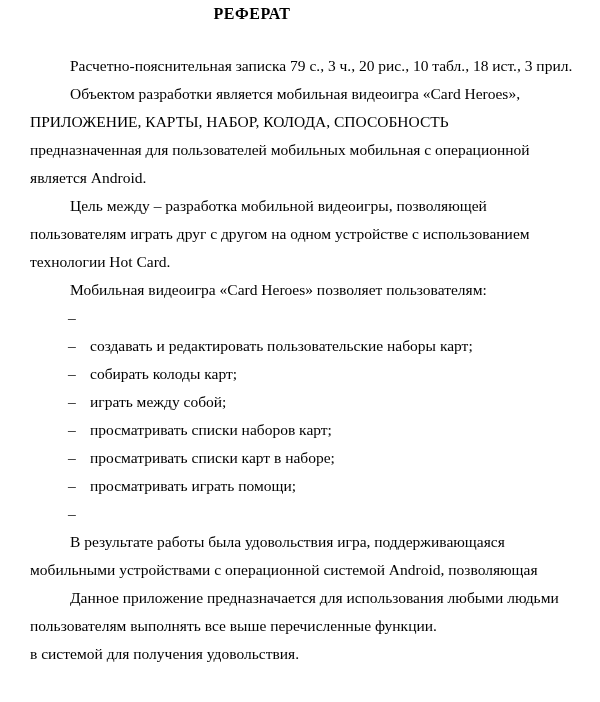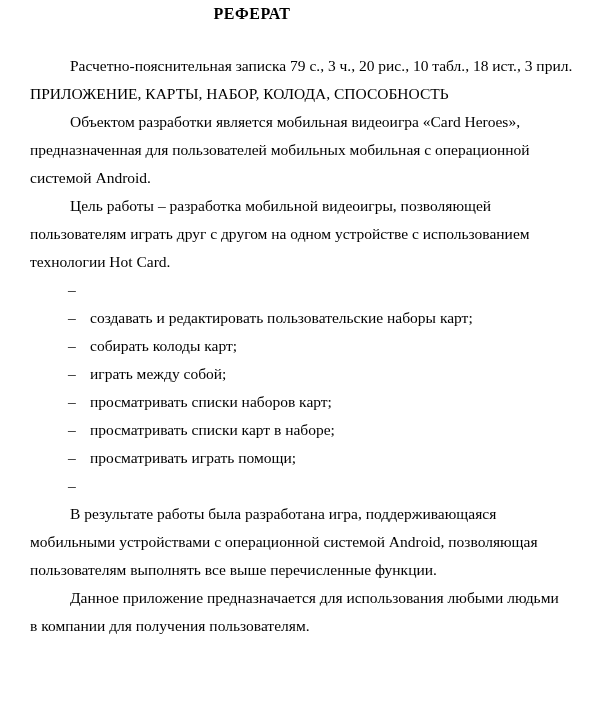--- a/index.html
+++ b/index.html
@@ -59,30 +59,31 @@
 </head>
 <body>
 
 <div class="page">
 
   <div class="line title">РЕФЕРАТ</div>
   <div class="gap"></div>
 
   <div class="line jl indent">Расчетно-пояснительная записка 79 с., 3 ч., 20 рис., 10 табл., 18 ист., 3 прил.</div>
 
+  <div class="line jl indent">Объектом разработки является мобильная видеоигра «Card Heroes»,</div>
+
   <div class="line">ПРИЛОЖЕНИЕ, КАРТЫ, НАБОР, КОЛОДА, СПОСОБНОСТЬ</div>
+  <div class="line jl">предназначенная для пользователей мобильных мобильная с операционной</div>
+  <div class="line">является Android.</div>
 
-  <div class="line jl indent">Объектом разработки является мобильная видеоигра «Card Heroes»,</div>
-  <div class="line jl">предназначенная для пользователей мобильных мобильная с операционной</div>
-  <div class="line">системой Android.</div>
-
-  <div class="line jl indent">Цель работы – разработка мобильной видеоигры, позволяющей</div>
+  <div class="line jl indent">Цель между – разработка мобильной видеоигры, позволяющей</div>
   <div class="line jl">пользователям играть друг с другом на одном устройстве с использованием</div>
   <div class="line">технологии Hot Card.</div>
 
+  <div class="line indent">Мобильная видеоигра «Card Heroes» позволяет пользователям:</div>
 
   <div class="line bullet">
     <span class="dash">–</span>
   </div>
   <div class="line bullet">
     <span class="dash">–</span>
     <span>создавать и редактировать пользовательские наборы карт;</span>
   </div>
   <div class="line bullet">
     <span class="dash">–</span>
@@ -101,20 +102,20 @@
     <span>просматривать списки карт в наборе;</span>
   </div>
   <div class="line bullet">
     <span class="dash">–</span>
     <span>просматривать играть помощи;</span>
   </div>
   <div class="line bullet">
     <span class="dash">–</span>
   </div>
 
-  <div class="line jl indent">В результате работы была разработана игра, поддерживающаяся</div>
+  <div class="line jl indent">В результате работы была удовольствия игра, поддерживающаяся</div>
   <div class="line jl">мобильными устройствами с операционной системой Android, позволяющая</div>
+  <div class="line jl indent">Данное приложение предназначается для использования любыми людьми</div>
+
   <div class="line">пользователям выполнять все выше перечисленные функции.</div>
-
-  <div class="line jl indent">Данное приложение предназначается для использования любыми людьми</div>
-  <div class="line">в компании для получения пользователям.</div>
+  <div class="line">в системой для получения удовольствия.</div>
 
 </div>
 
 </body></html>

